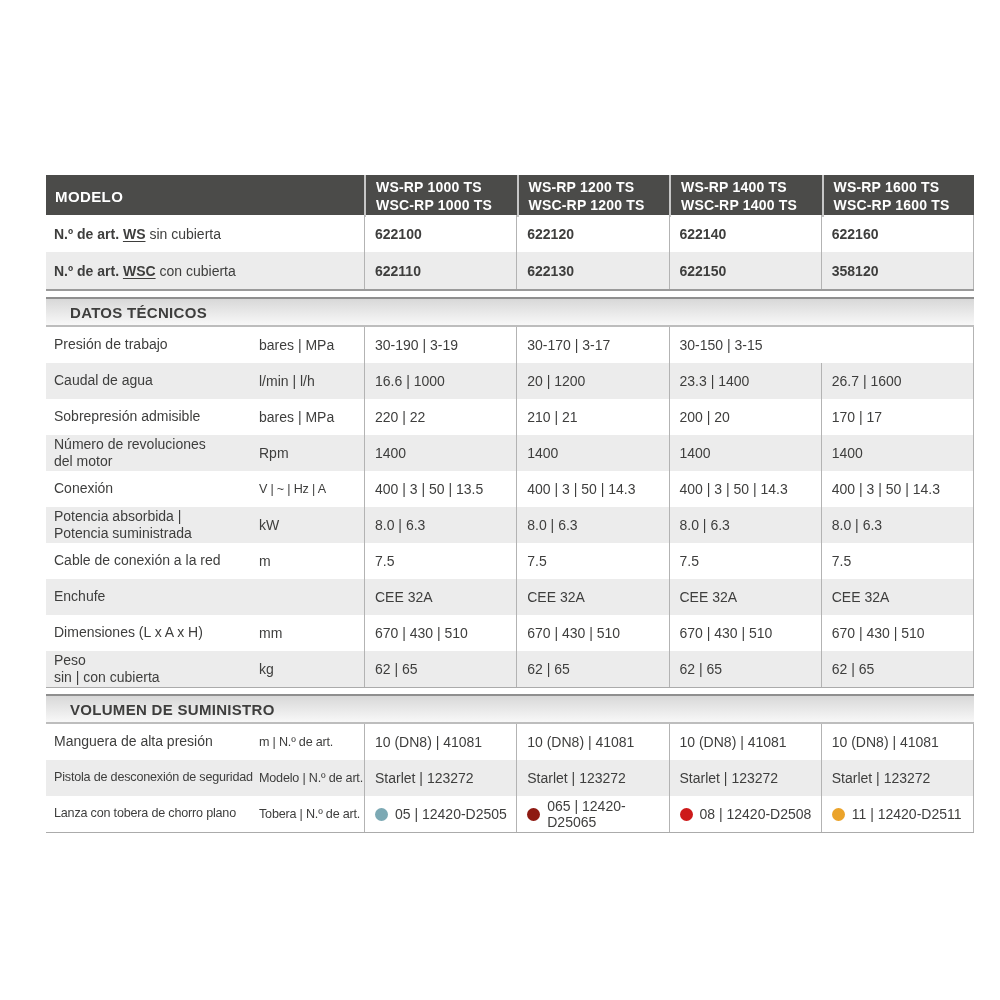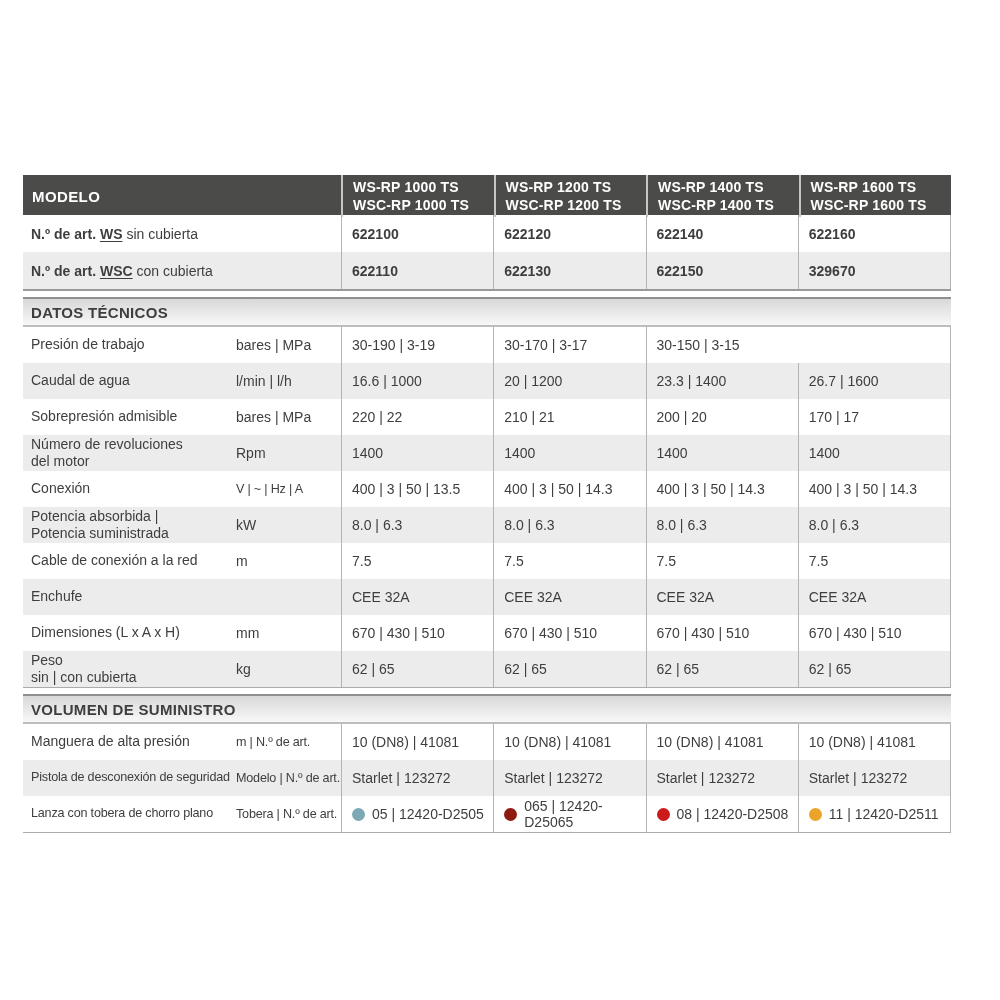--- a/index.html
+++ b/index.html
@@ -1,21 +1,21 @@
 <!DOCTYPE html>
 <html><head>
 <meta charset="utf-8">
 <style>
   * { box-sizing: border-box; }
   html,body { margin:0; padding:0; background:#ffffff; }
   .canvas {
     position:relative; width:1000px; height:1000px; background:#ffffff;
     font-family:"Liberation Sans", sans-serif; color:#3e3e3d; overflow:hidden;
   }
-  .spec-table { position:absolute; left:23px; top:175px; width:928px; font-size:14px; }
+  .spec-table { position:absolute; left:46px; top:175px; width:928px; font-size:14px; }
 
   
   .head-row {
     display:grid; grid-template-columns:318px 1fr 1fr 1fr 1fr;
     background:#4b4b49; color:#ffffff; font-weight:bold; height:40px;
   }
   .head-model { display:flex; align-items:center; padding-left:9px; font-size:15px; letter-spacing:.4px; }
   .head-cell {
     border-left:2px solid #c6c6c6; padding:3px 0 3px 10px;
     display:flex; flex-direction:column; justify-content:space-between;
@@ -38,21 +38,21 @@
   .b { font-weight:bold;text-align:right; }
   .u { text-decoration:underline; text-underline-offset:2px; }
 
   .label-lines { line-height:1.25; }
   .tight { font-size:12.6px; letter-spacing:-.2px; }
 
   .section-head {
     margin-top:6px; height:30px;
     background:linear-gradient(to bottom,#d8d8d8,#f8f8f8);
     border-top:2px solid #8f8f8f; border-bottom:2px solid #bdbdbd;
-    display:flex; align-items:center; padding-left:8px;
+    display:flex; align-items:center; padding-left:24px;
     font-weight:bold; font-size:15px; letter-spacing:.3px; color:#3e3e3d;
   }
   .section-rows { border-bottom:1px solid #ababab; }
 
   .dot { width:13px; height:13px; border-radius:50%; display:inline-block; margin-right:7px; flex:0 0 auto; }
 </style>
 </head>
 <body>
 
 <div class="canvas">
@@ -100,21 +100,21 @@
           <div class="cell value">
             <span>622110</span>
           </div>
           <div class="cell value">
             <span>622130</span>
           </div>
           <div class="cell value">
             <span>622150</span>
           </div>
           <div class="cell value">
-            <span>329670</span>
+            <span>358120</span>
           </div>
         </div>
       </div>
 
     <div>
         <div class="section-head">DATOS TÉCNICOS</div>
         <div class="section-rows">
           <div class="row spec">
             <div class="cell label">
               <div class="label-lines">

